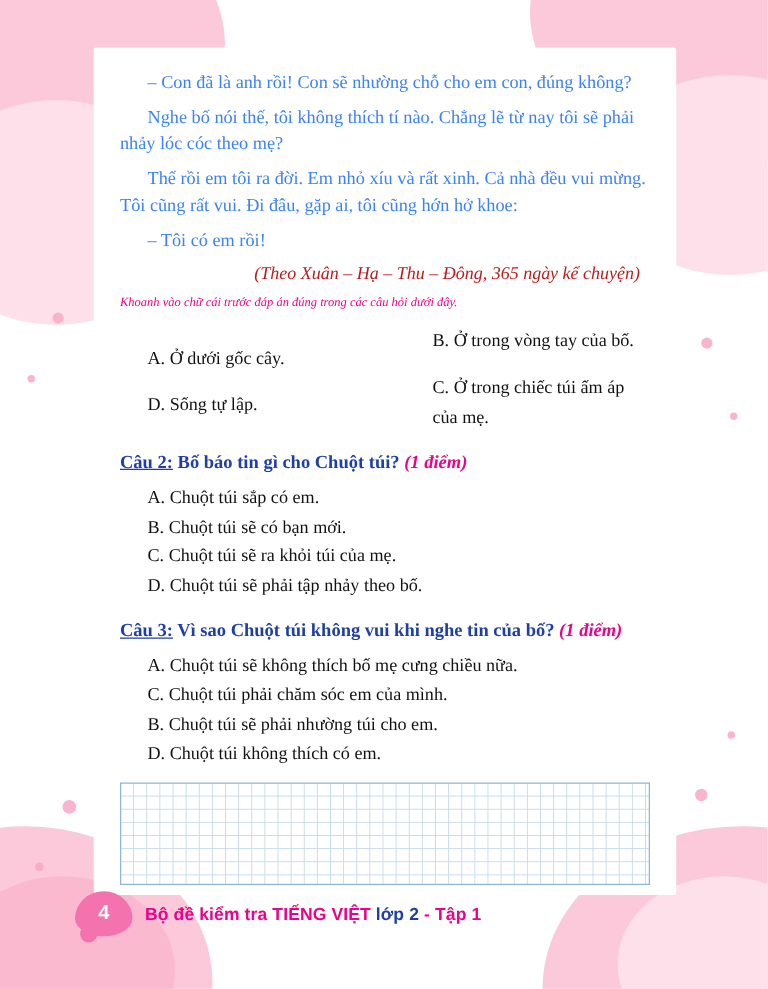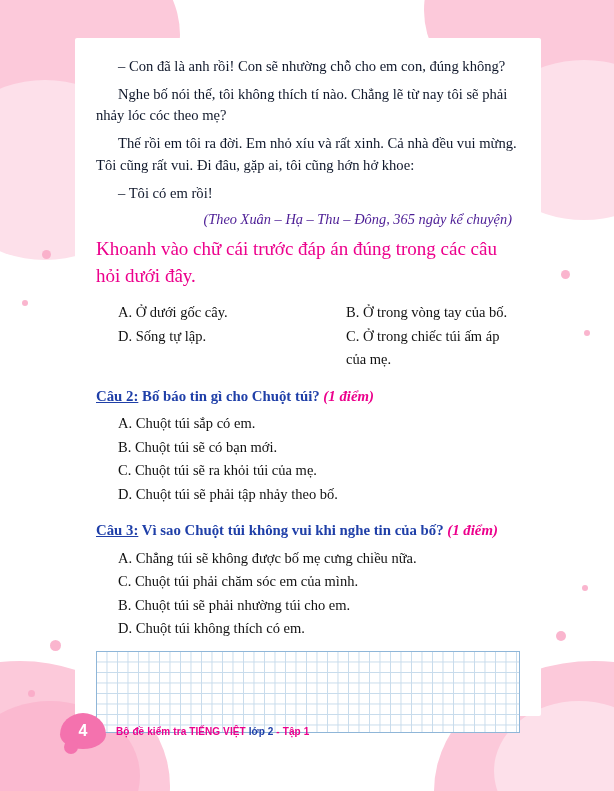--- a/index.html
+++ b/index.html
@@ -97,37 +97,38 @@
     position: absolute;
     left: 96px;
     top: 56px;
     width: 426px;
   }
 
   p.para {
     margin: 0 0 7px 0;
     font-size: 14.6px;
     line-height: 1.45;
-    color: #0f172a;
+    color: #3b82f6;
     text-align: left;
   }
   p.indent { text-indent: 22px; }
 
   .source {
     margin: 2px 0 8px 0;
     font-size: 14.4px;
     font-style: italic;
     text-align: right;
-    color: #4c1d95;
+    color: #b91c1c;
     padding-right: 10px;
   }
 
   .instruction {
     margin: 0 0 12px 0;
-    font-size: 19px;
+    font-size: 10px;
+    font-style: italic;
     color: #ec008c;
     line-height: 1.4;
   }
 
   .q-head {
     margin: 14px 0 6px 0;
     font-size: 14.8px;
     font-weight: bold;
     color: #1f3fa8;
     line-height: 1.4;
@@ -146,21 +147,21 @@
     padding: 0 0 0 22px;
   }
   .ans {
     font-size: 14.5px;
     color: #111111;
     line-height: 1.62;
   }
   .ans-row {
     display: flex;
   }
-  .ans-row .ans:first-child { width: 228px; flex: none; }
+  .ans-row .ans:first-child { width: 228px; flex: none; margin-top: 14px; }
 
   
   .grid-area {
     margin-top: 10px;
     width: 422px;
     height: 80px;
     border: 1px solid #8fb6d8;
     background-color: #ffffff;
     background-image:
       linear-gradient(to right, #c7dbec 1px, transparent 1px),
@@ -201,21 +202,21 @@
   .page-num {
     position: relative;
     z-index: 2;
     color: #ffffff;
     font-size: 16px;
     font-weight: bold;
     font-family: "Liberation Sans", sans-serif;
   }
   .footer-text {
     font-family: "Liberation Sans", sans-serif;
-    font-size: 10px;
+    font-size: 14px;
     font-weight: bold;
     color: #ec008c;
     letter-spacing: .1px;
   }
   .footer-text .blue {
     color: #1f3fa8;
   }
 </style>
 </head>
 <body>
@@ -274,21 +275,21 @@
     <div class="ans">C. Chuột túi sẽ ra khỏi túi của mẹ.</div>
     <div class="ans">D. Chuột túi sẽ phải tập nhảy theo bố.</div>
   </div>
 
   <p class="q-head">
     <span class="q-label">Câu 3:</span>
     <span>Vì sao Chuột túi không vui khi nghe tin của bố?</span>
     <span class="pts">(1 điểm)</span>
   </p>
   <div class="answers">
-    <div class="ans">A. Chẳng túi sẽ không được bố mẹ cưng chiều nữa.</div>
+    <div class="ans">A. Chuột túi sẽ không thích bố mẹ cưng chiều nữa.</div>
     <div class="ans">C. Chuột túi phải chăm sóc em của mình.</div>
     <div class="ans">B. Chuột túi sẽ phải nhường túi cho em.</div>
     <div class="ans">D. Chuột túi không thích có em.</div>
   </div>
 
   <div class="grid-area"></div>
 
 </div>
 
 <div class="footer">

